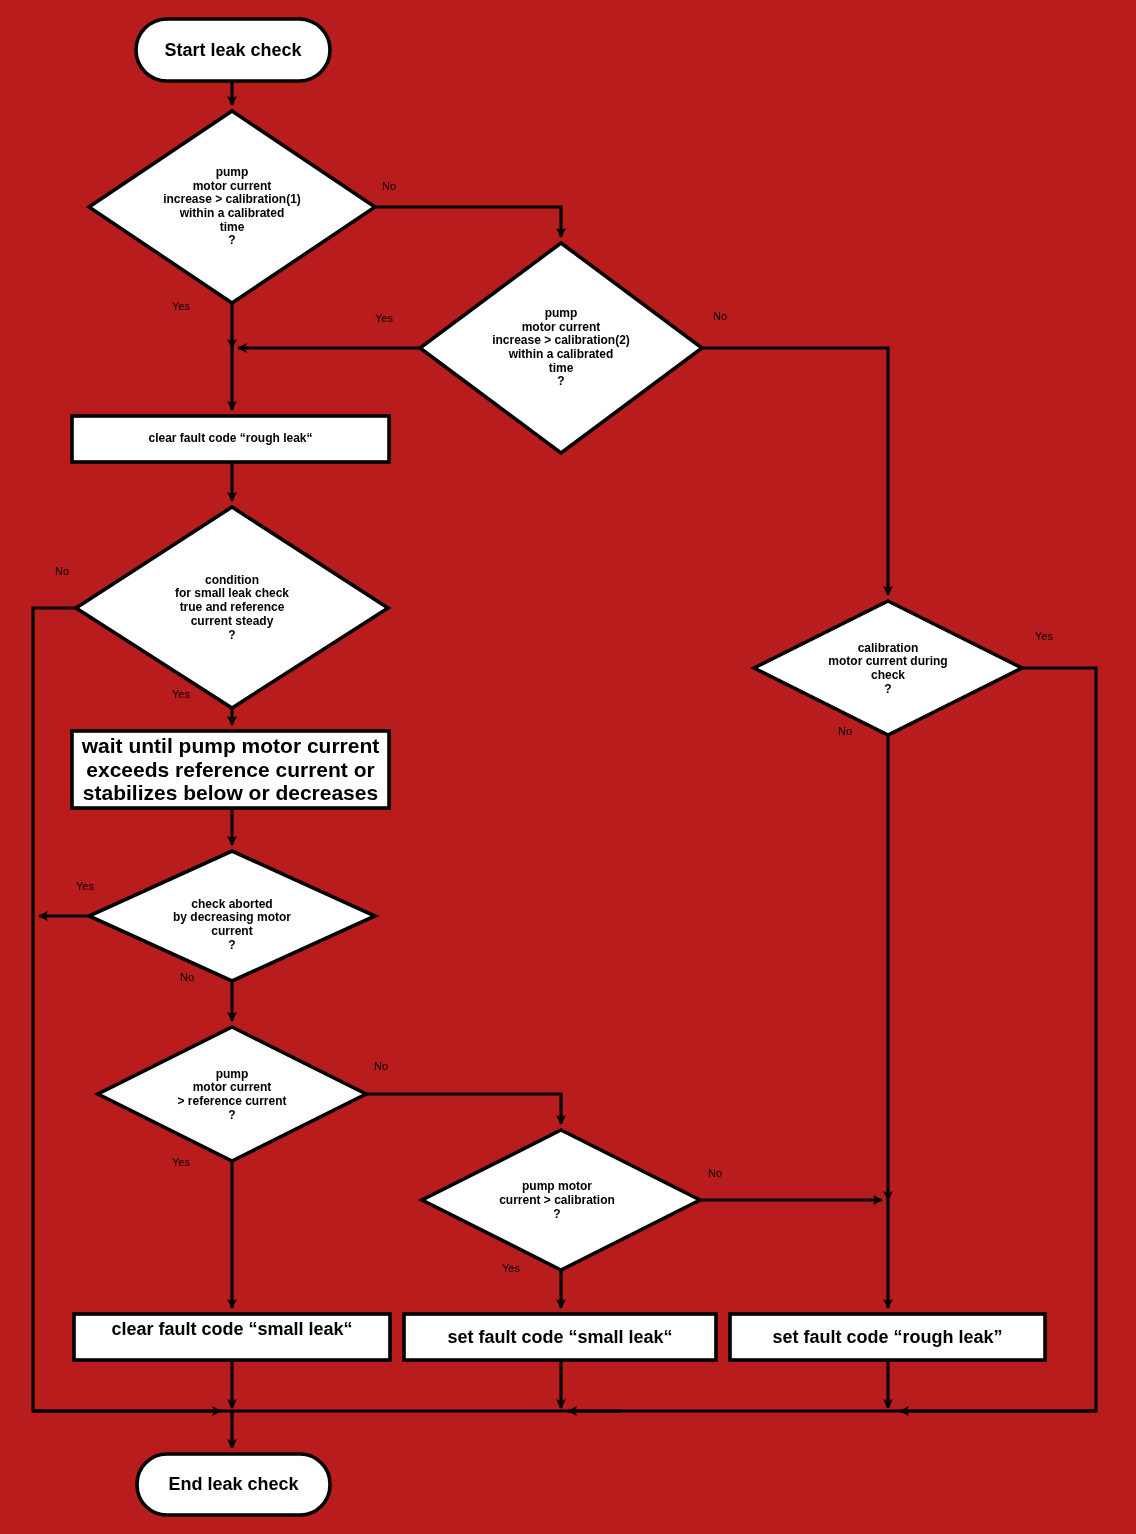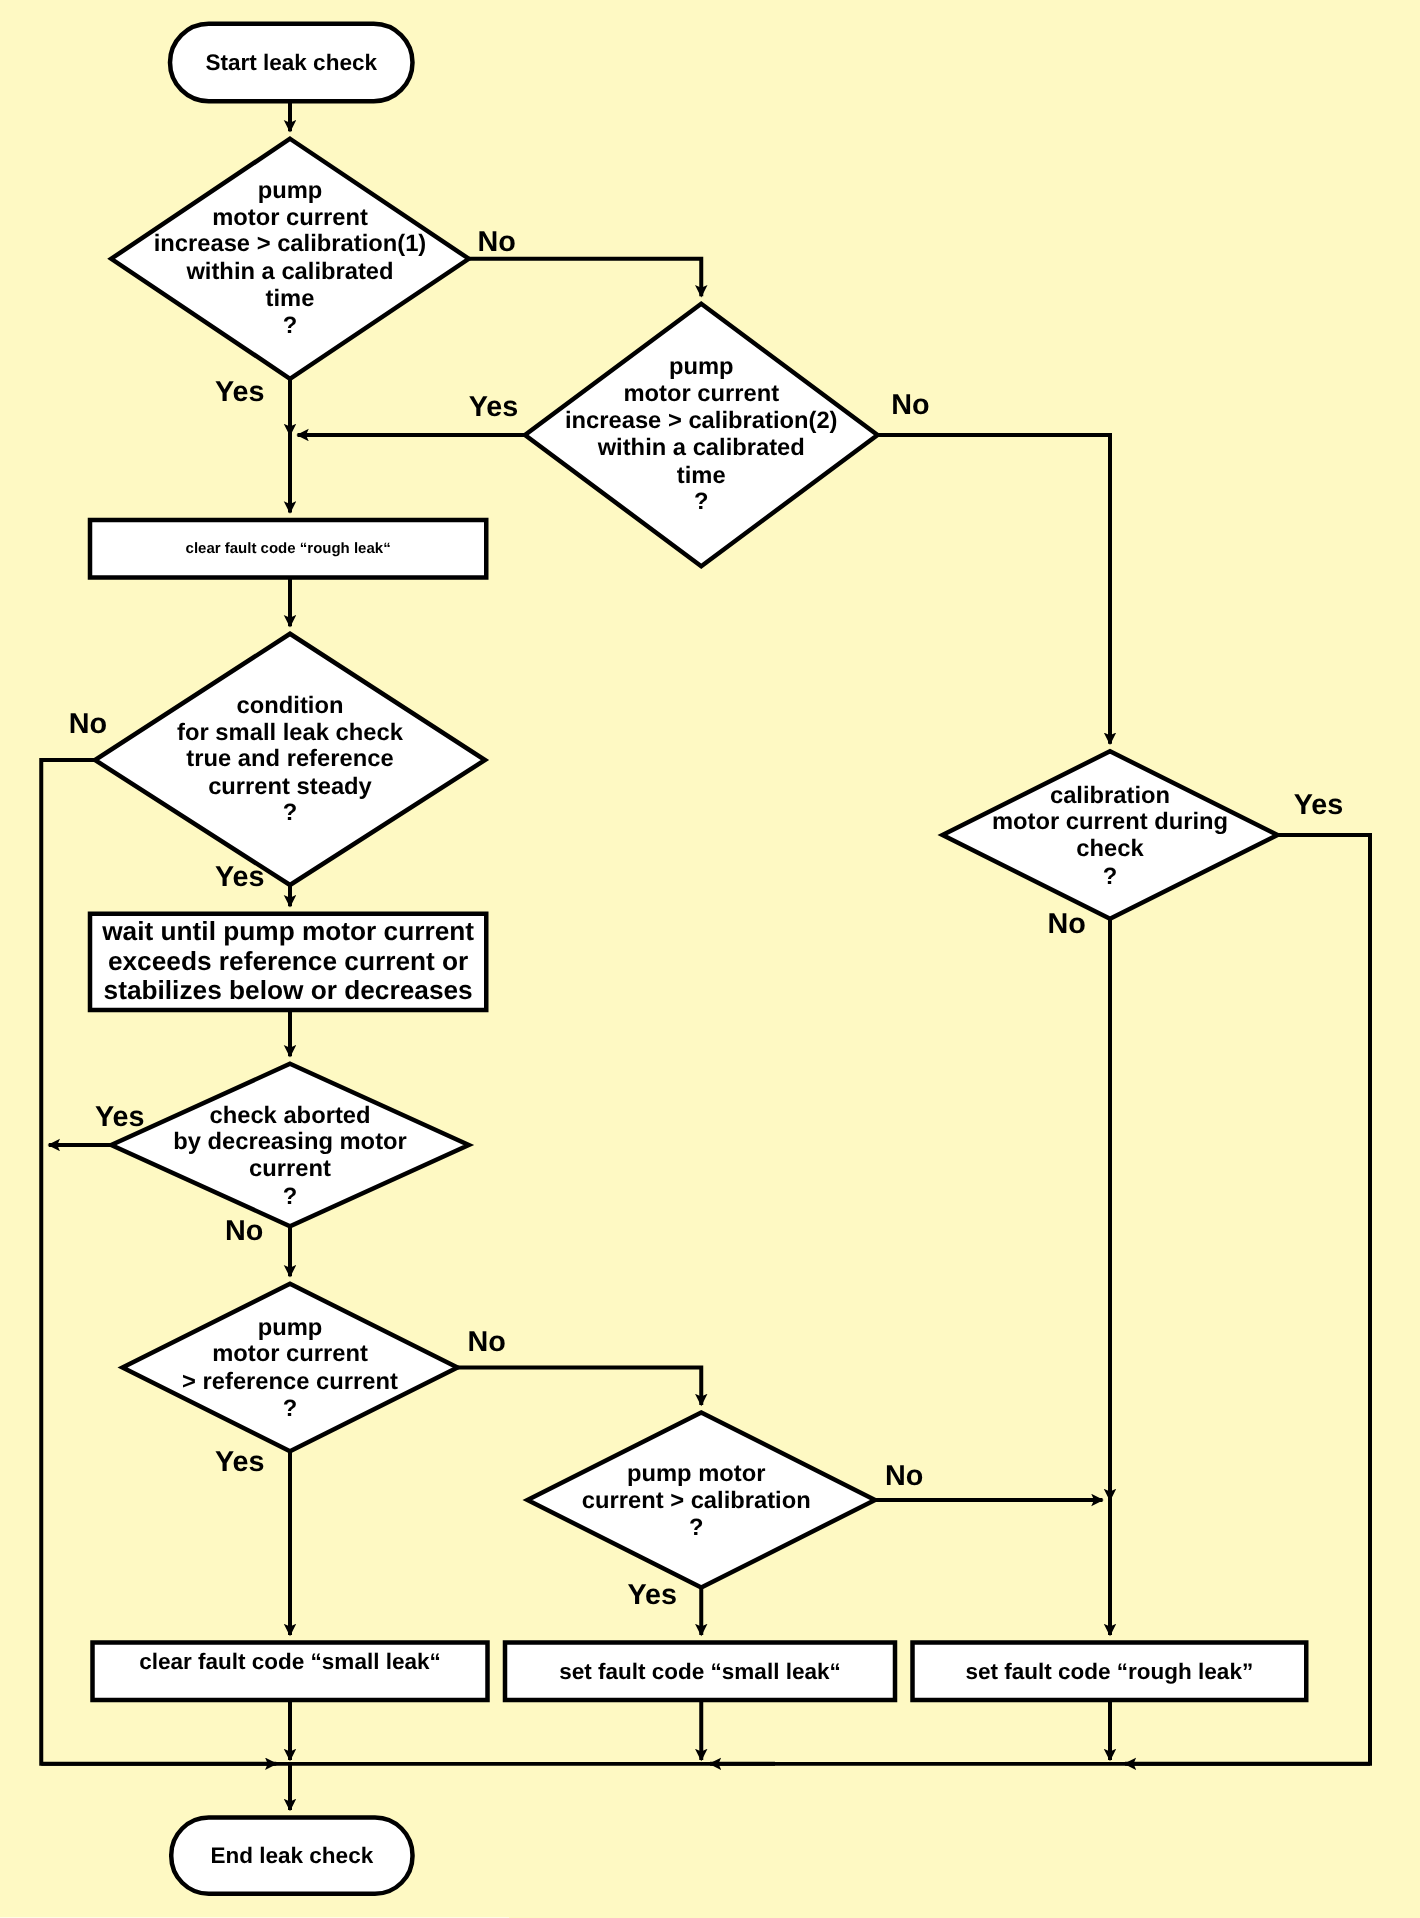--- a/index.html
+++ b/index.html
@@ -4,50 +4,50 @@
 <style>
   html, body {
     margin: 0;
     padding: 0;
     background: #ffffff;
   }
   #chart-root {
     position: relative;
     width: 1136px;
     height: 1534px;
-    background: #fef9c3;
+    background: #b91c1c;
     font-family: "Liberation Sans", sans-serif;
     overflow: hidden;
   }
   svg.flow-layer {
     position: absolute;
     left: 0;
     top: 0;
     width: 1136px;
     height: 1534px;
   }
   .node-text {
     position: absolute;
     display: flex;
     align-items: center;
     justify-content: center;
     text-align: center;
     font-family: "Liberation Sans", sans-serif;
     font-weight: bold;
-    font-size: 19px;
+    font-size: 12px;
     line-height: 1.14;
     color: #000000;
     white-space: pre-line;
     pointer-events: none;
   }
   .edge-label {
     position: absolute;
     font-family: "Liberation Sans", sans-serif;
-    font-weight: bold;
-    font-size: 23px;
+    font-weight: normal;
+    font-size: 11px;
     color: #000000;
     white-space: nowrap;
   }
 </style>
 </head>
 <body>
 
 <div id="chart-root">
 
   <svg class="flow-layer" viewBox="0 0 1136 1534">

